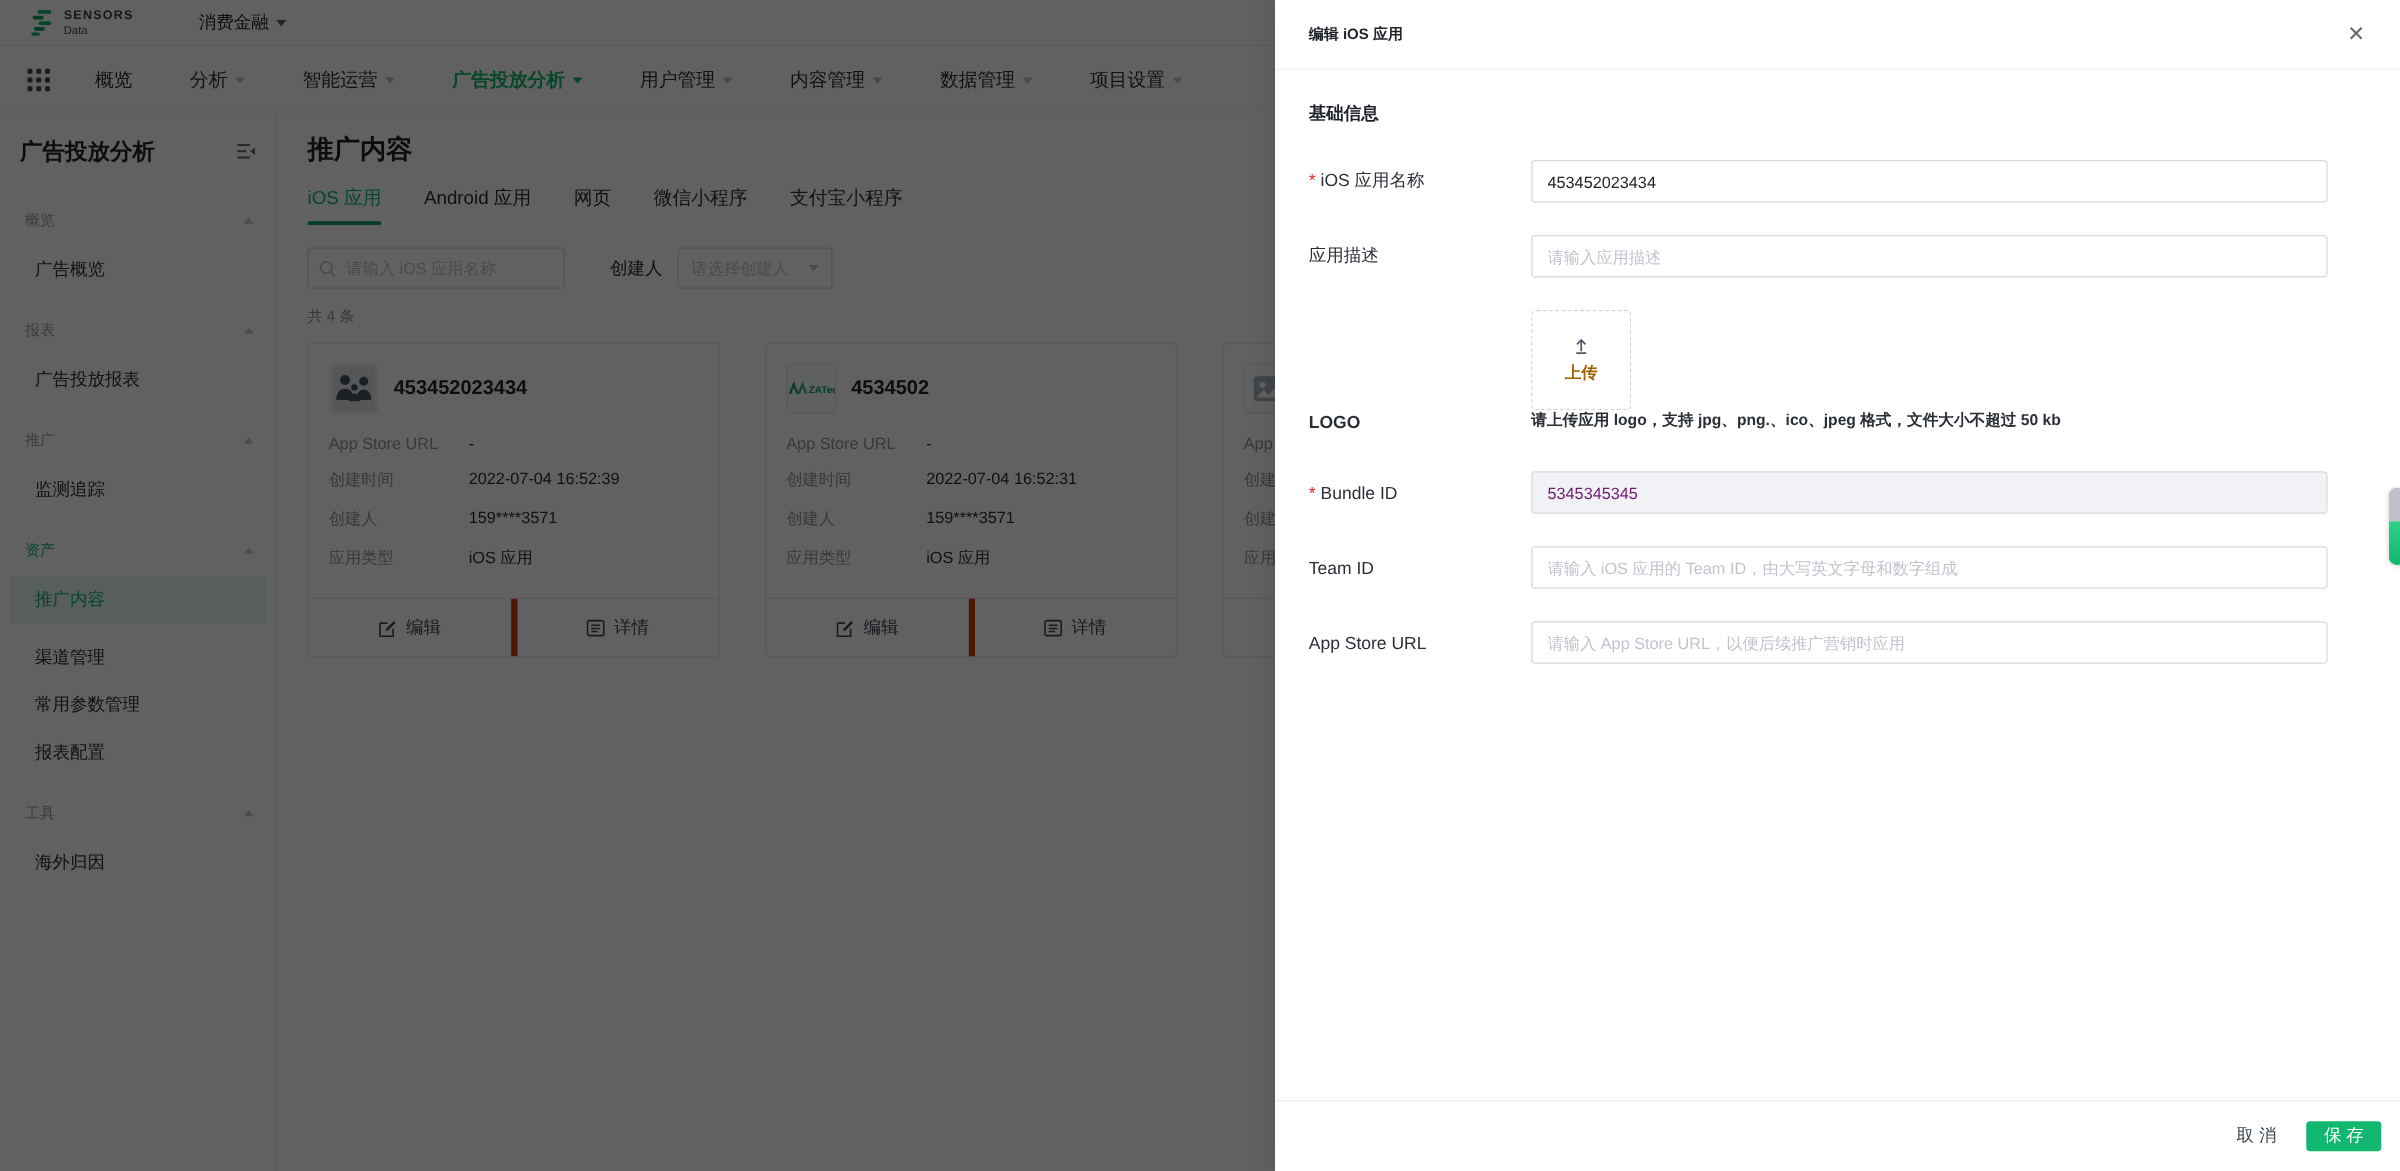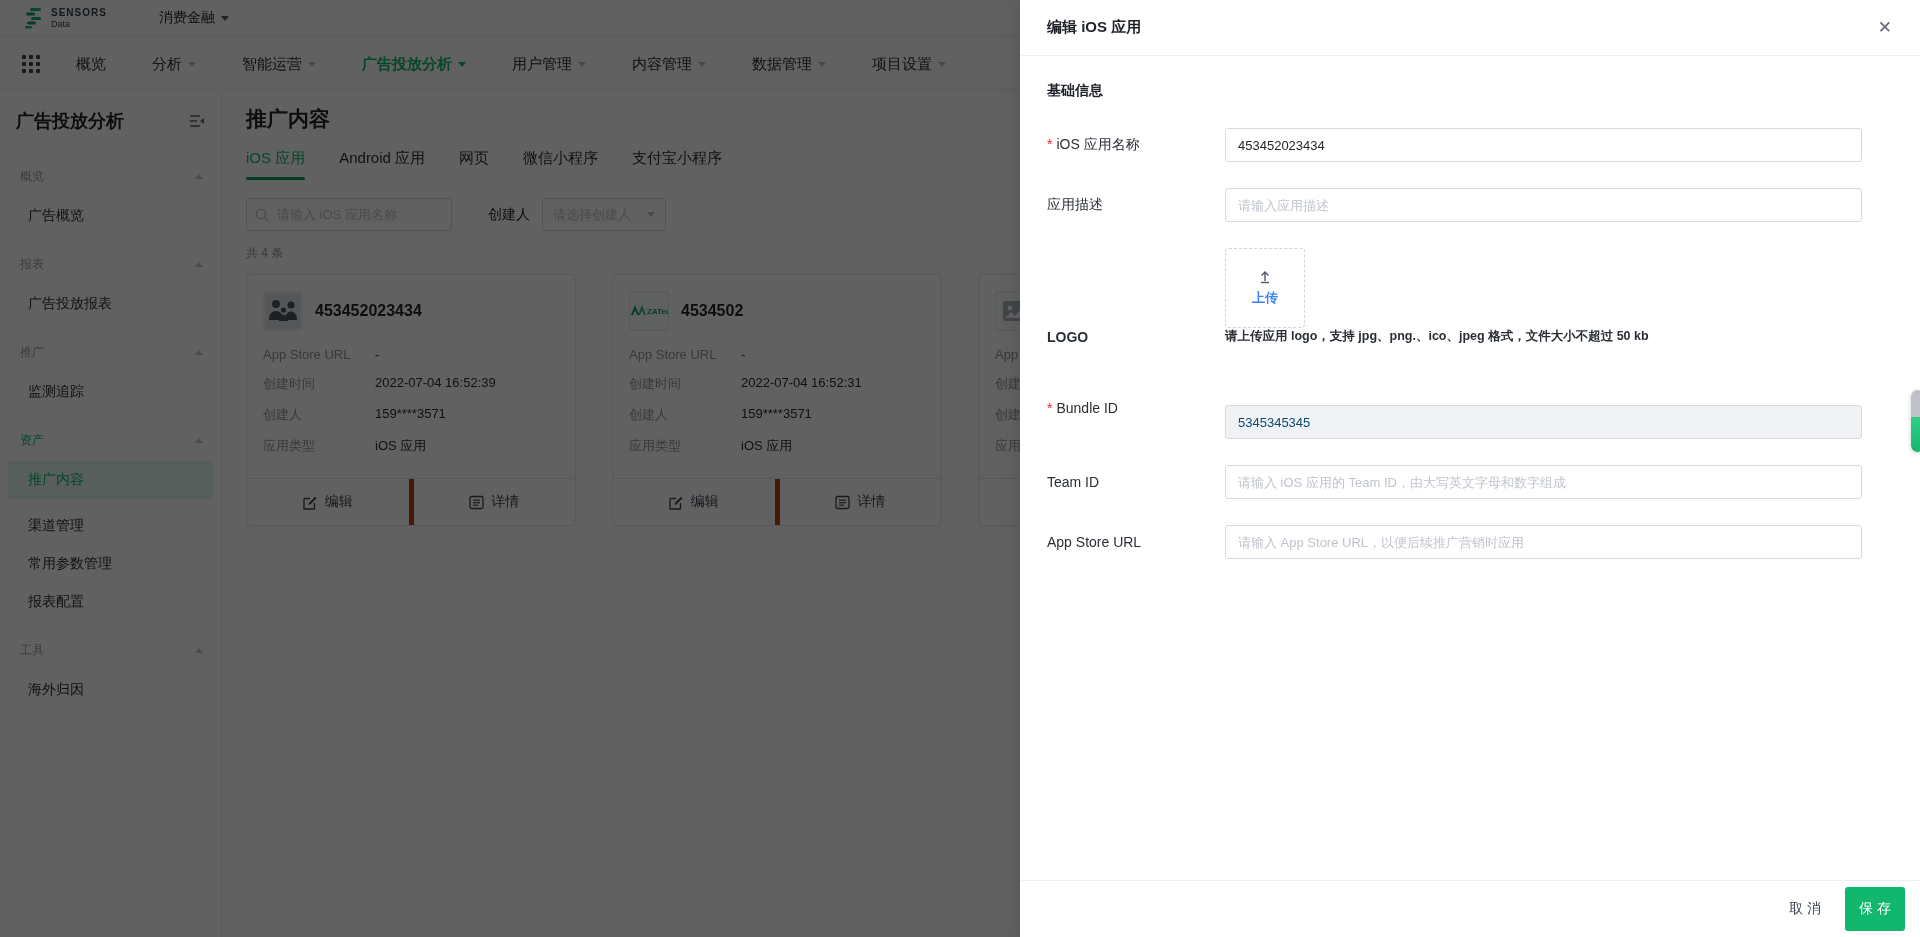--- a/index.html
+++ b/index.html
@@ -68,38 +68,38 @@
   .card-actions { display:flex; border-top:1px solid #e5e6eb; margin-top:6px; }
   .card-action { flex:1; height:46px; display:flex; align-items:center; justify-content:center; gap:7px; font-size:14px; color:#3d4652; cursor:pointer; }
   .card-action + .card-action { border-left:5px solid #c2410c; }
 
   
   .mask { position:absolute; inset:0; background:rgba(0,0,0,0.62); z-index:40; }
 
   
   .drawer { position:absolute; top:0; right:0; bottom:0; width:900px; background:#fff; z-index:50; box-shadow:-6px 0 16px rgba(0,0,0,0.08); display:flex; flex-direction:column; }
   .drawer-header { height:56px; flex:none; display:flex; align-items:center; justify-content:space-between; padding:0 24px 0 27px; border-bottom:1px solid #f0f0f0; }
-  .drawer-title { font-size:15px; font-weight:600; color:#1f2329; }
+  .drawer-title { font-size:12px; font-weight:600; color:#1f2329; }
   .close-btn { font-size:17px; color:#646a73; cursor:pointer; line-height:1; padding:4px; }
   .drawer-body { flex:1; padding:26px 58px 20px 27px; overflow:hidden; }
   .section-title { font-size:14px; font-weight:bold; color:#1f2329; margin-bottom:28px; }
   .form-row { display:flex; align-items:center; margin-bottom:26px; }
   .form-row.top { align-items:flex-end;font-weight:bold; }
   .form-label { width:178px; flex:none; font-size:14px; color:#2a2f36; }
   .form-row.top .form-label { padding-top:6px; }
   .req { color:#f5222d; margin-right:4px; }
   .form-ctrl { flex:1; }
   .txt-input { width:100%; height:34px; border:1px solid #d9d9d9; border-radius:3px; padding:0 12px; font-size:13px; color:#262626; outline:none; background:#fff; font-family:inherit; }
   .txt-input::placeholder { color:#c0c4cc; }
-  .txt-input:disabled { background:#f0f2f5; color:#0c4a6e;margin-top:28px; }
-  .upload-box { width:80px; height:80px; border:1px dashed #d0d3d6; border-radius:4px; display:flex; flex-direction:column; align-items:center; justify-content:center; gap:4px; color:#3b82f6; font-size:13px; cursor:pointer; background:#fff; }
+  .txt-input:disabled { background:#f0f2f5; color:#701a75; }
+  .upload-box { width:80px; height:80px; border:1px dashed #d0d3d6; border-radius:4px; display:flex; flex-direction:column; align-items:center; justify-content:center; gap:4px; color:#a16207; font-size:13px; cursor:pointer; background:#fff; }
   .upload-hint { margin-top:0; font-size:12.5px; color:#2a2f36; }
   .drawer-footer { flex:none; height:57px; border-top:1px solid #f0f0f0; display:flex; align-items:center; justify-content:flex-end; gap:24px; padding:0 15px; }
   .btn-text { border:none; background:none; font-size:14px; color:#3d4652; cursor:pointer; font-family:inherit; }
-  .btn-primary { min-width:56px; height:44px; padding:0 14px; border:none; border-radius:3px; background:#12b76f; color:#fff; font-size:14px; cursor:pointer; font-family:inherit; }
+  .btn-primary { min-width:56px; height:24px; padding:0 14px; border:none; border-radius:3px; background:#12b76f; color:#fff; font-size:14px; cursor:pointer; font-family:inherit; }
 
   
   .edge-pill { position:absolute; right:-4px; top:390px; width:13px; height:62px; border-radius:7px; overflow:hidden; z-index:60; box-shadow:0 1px 4px rgba(0,0,0,0.2); }
   .edge-pill .gray { height:27px; background:#bfc3c9; }
   .edge-pill .green { height:35px; background:linear-gradient(#2ed184,#12b76f); }
 </style>
 </head>
 <body>
 
 <div class="app">

